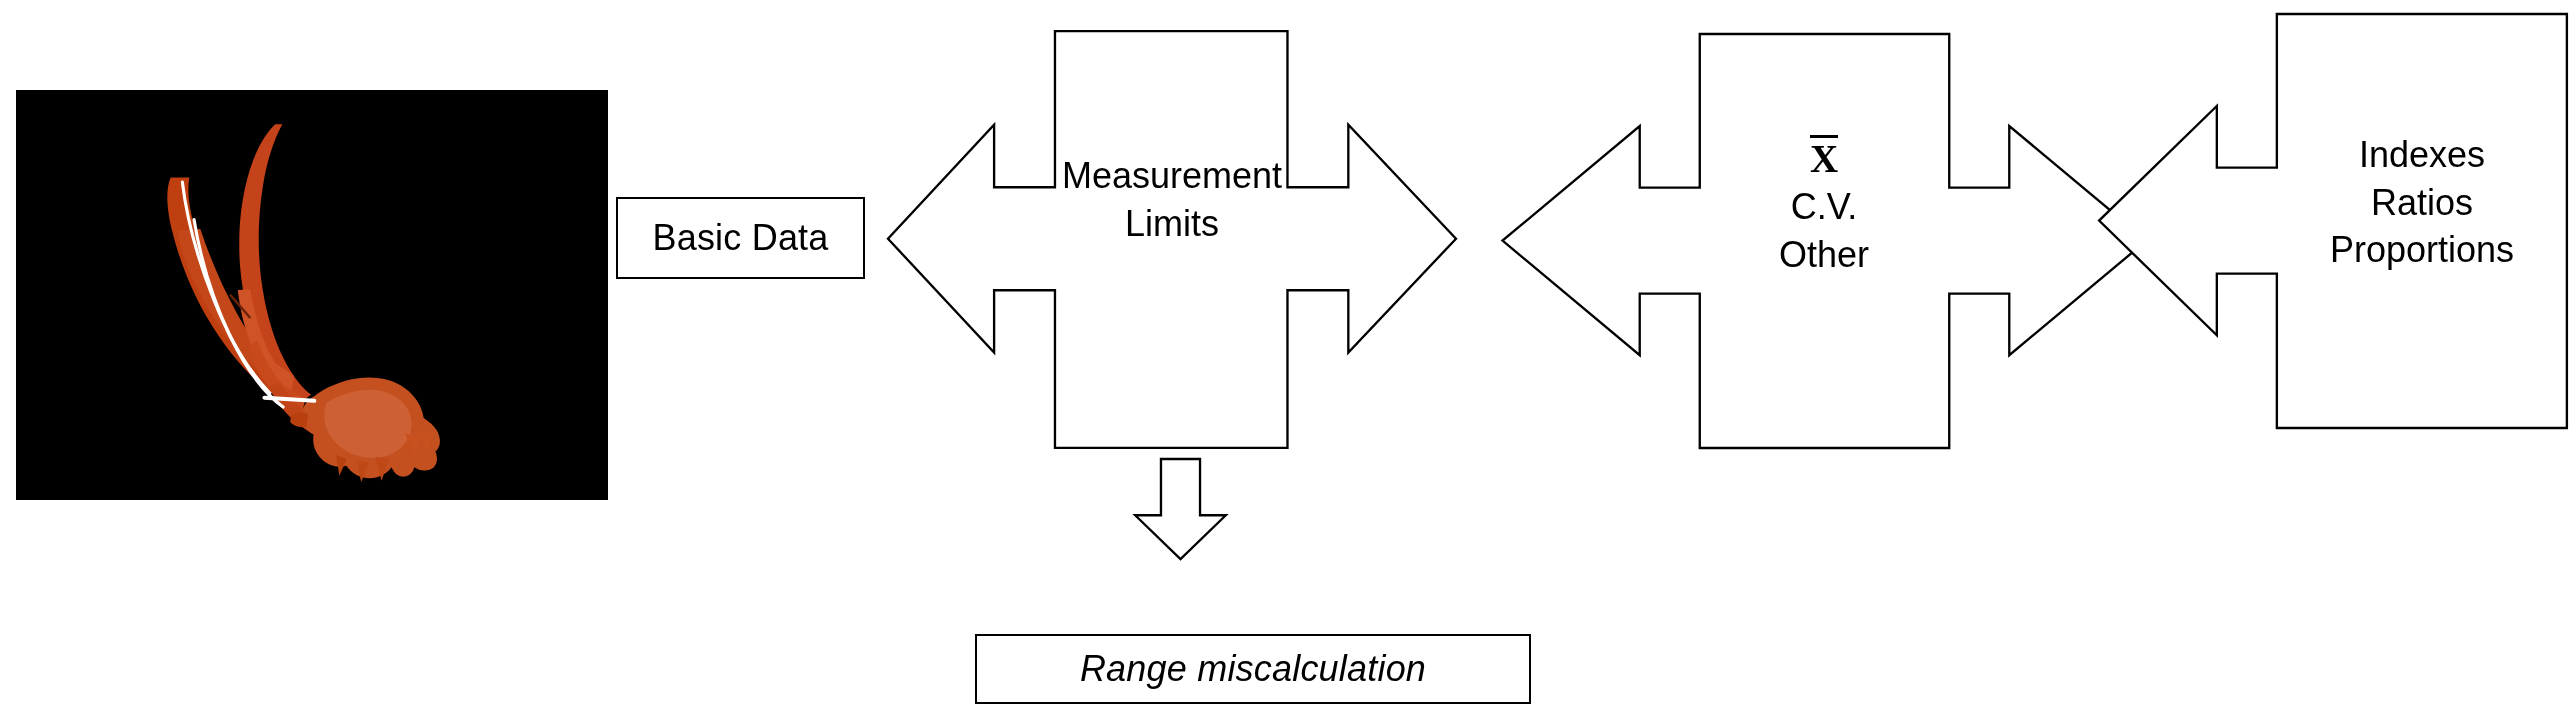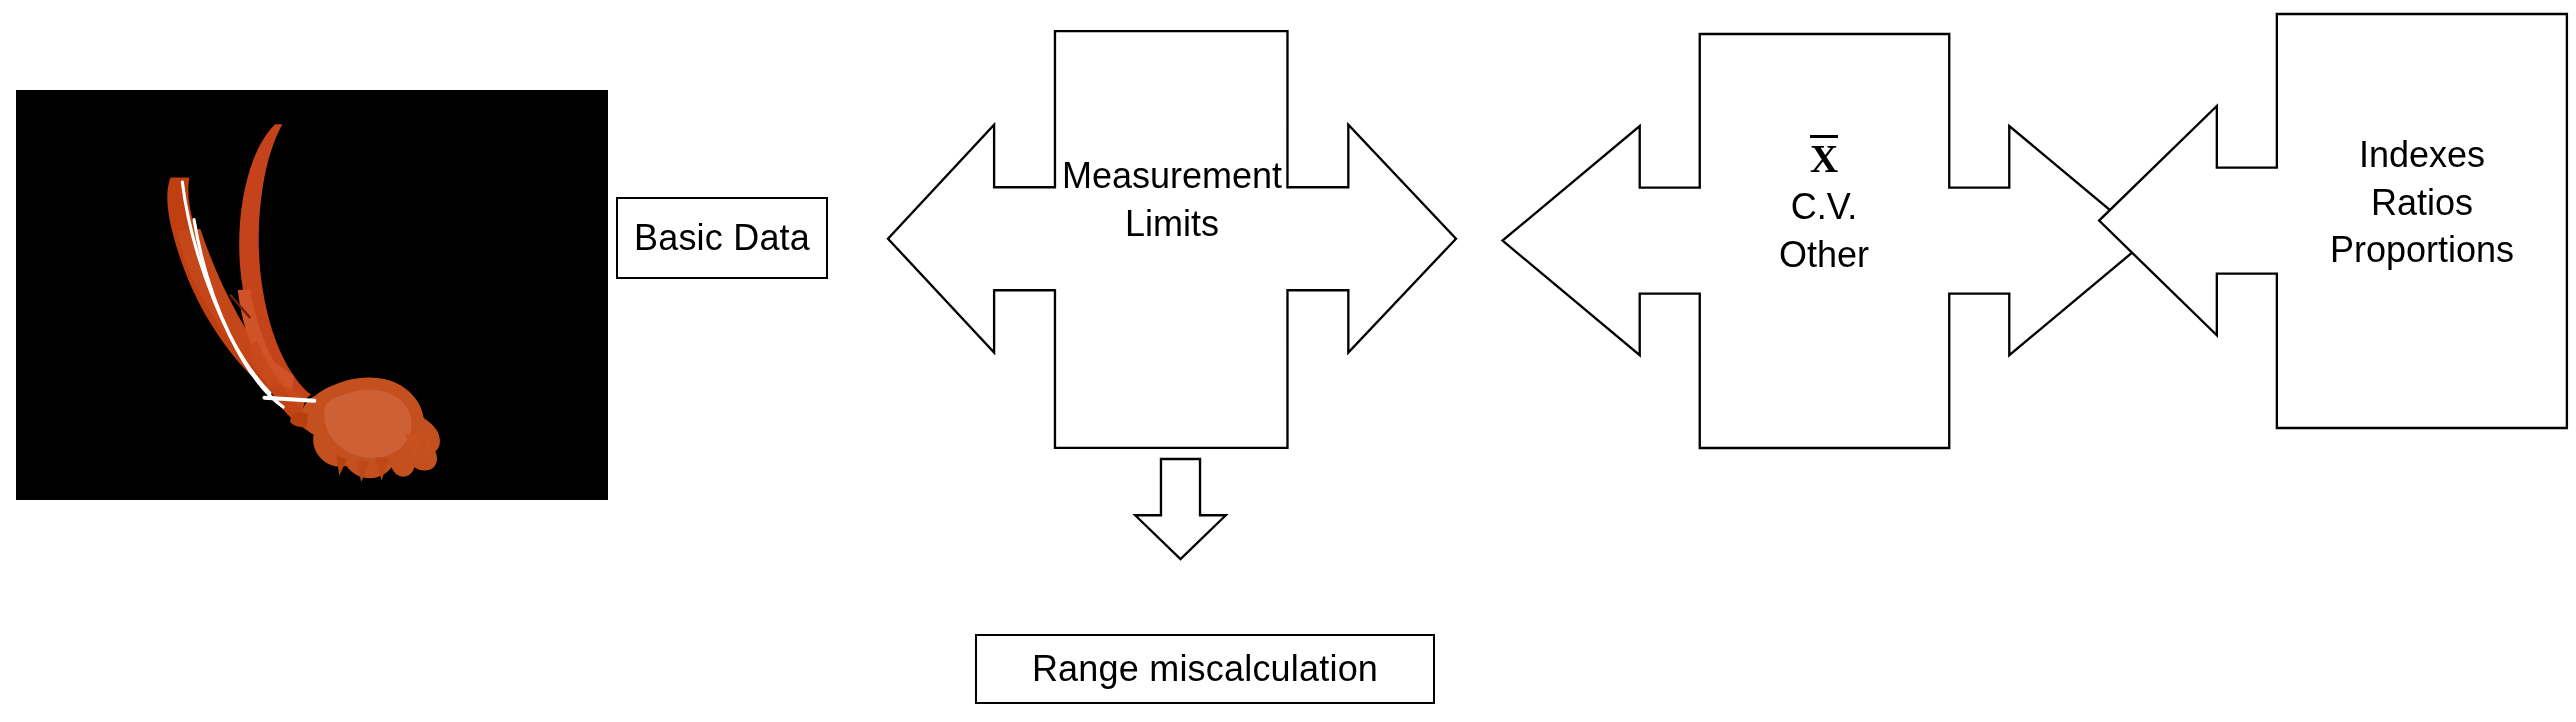--- a/index.html
+++ b/index.html
@@ -41,22 +41,22 @@
     box-sizing: border-box;
   }
   .plain-box .box-text {
     font-size: 36px;
     color: #000000;
     line-height: 1.15;
     white-space: nowrap;
     letter-spacing: 0.2px;
   }
 
-  #basic-data-box { left: 616px; top: 197px; width: 212px; height: 82px; }
-  #range-box      { left: 975px; top: 634px; width: 460px; height: 70px; }
+  #basic-data-box { left: 616px; top: 197px; width: 249px; height: 82px; }
+  #range-box      { left: 975px; top: 634px; width: 556px; height: 70px; font-style: italic; }
 
   
   .arrow-block {
     position: absolute;
   }
   .arrow-block svg {
     position: absolute;
     left: 0;
     top: 0;
     overflow: visible;

